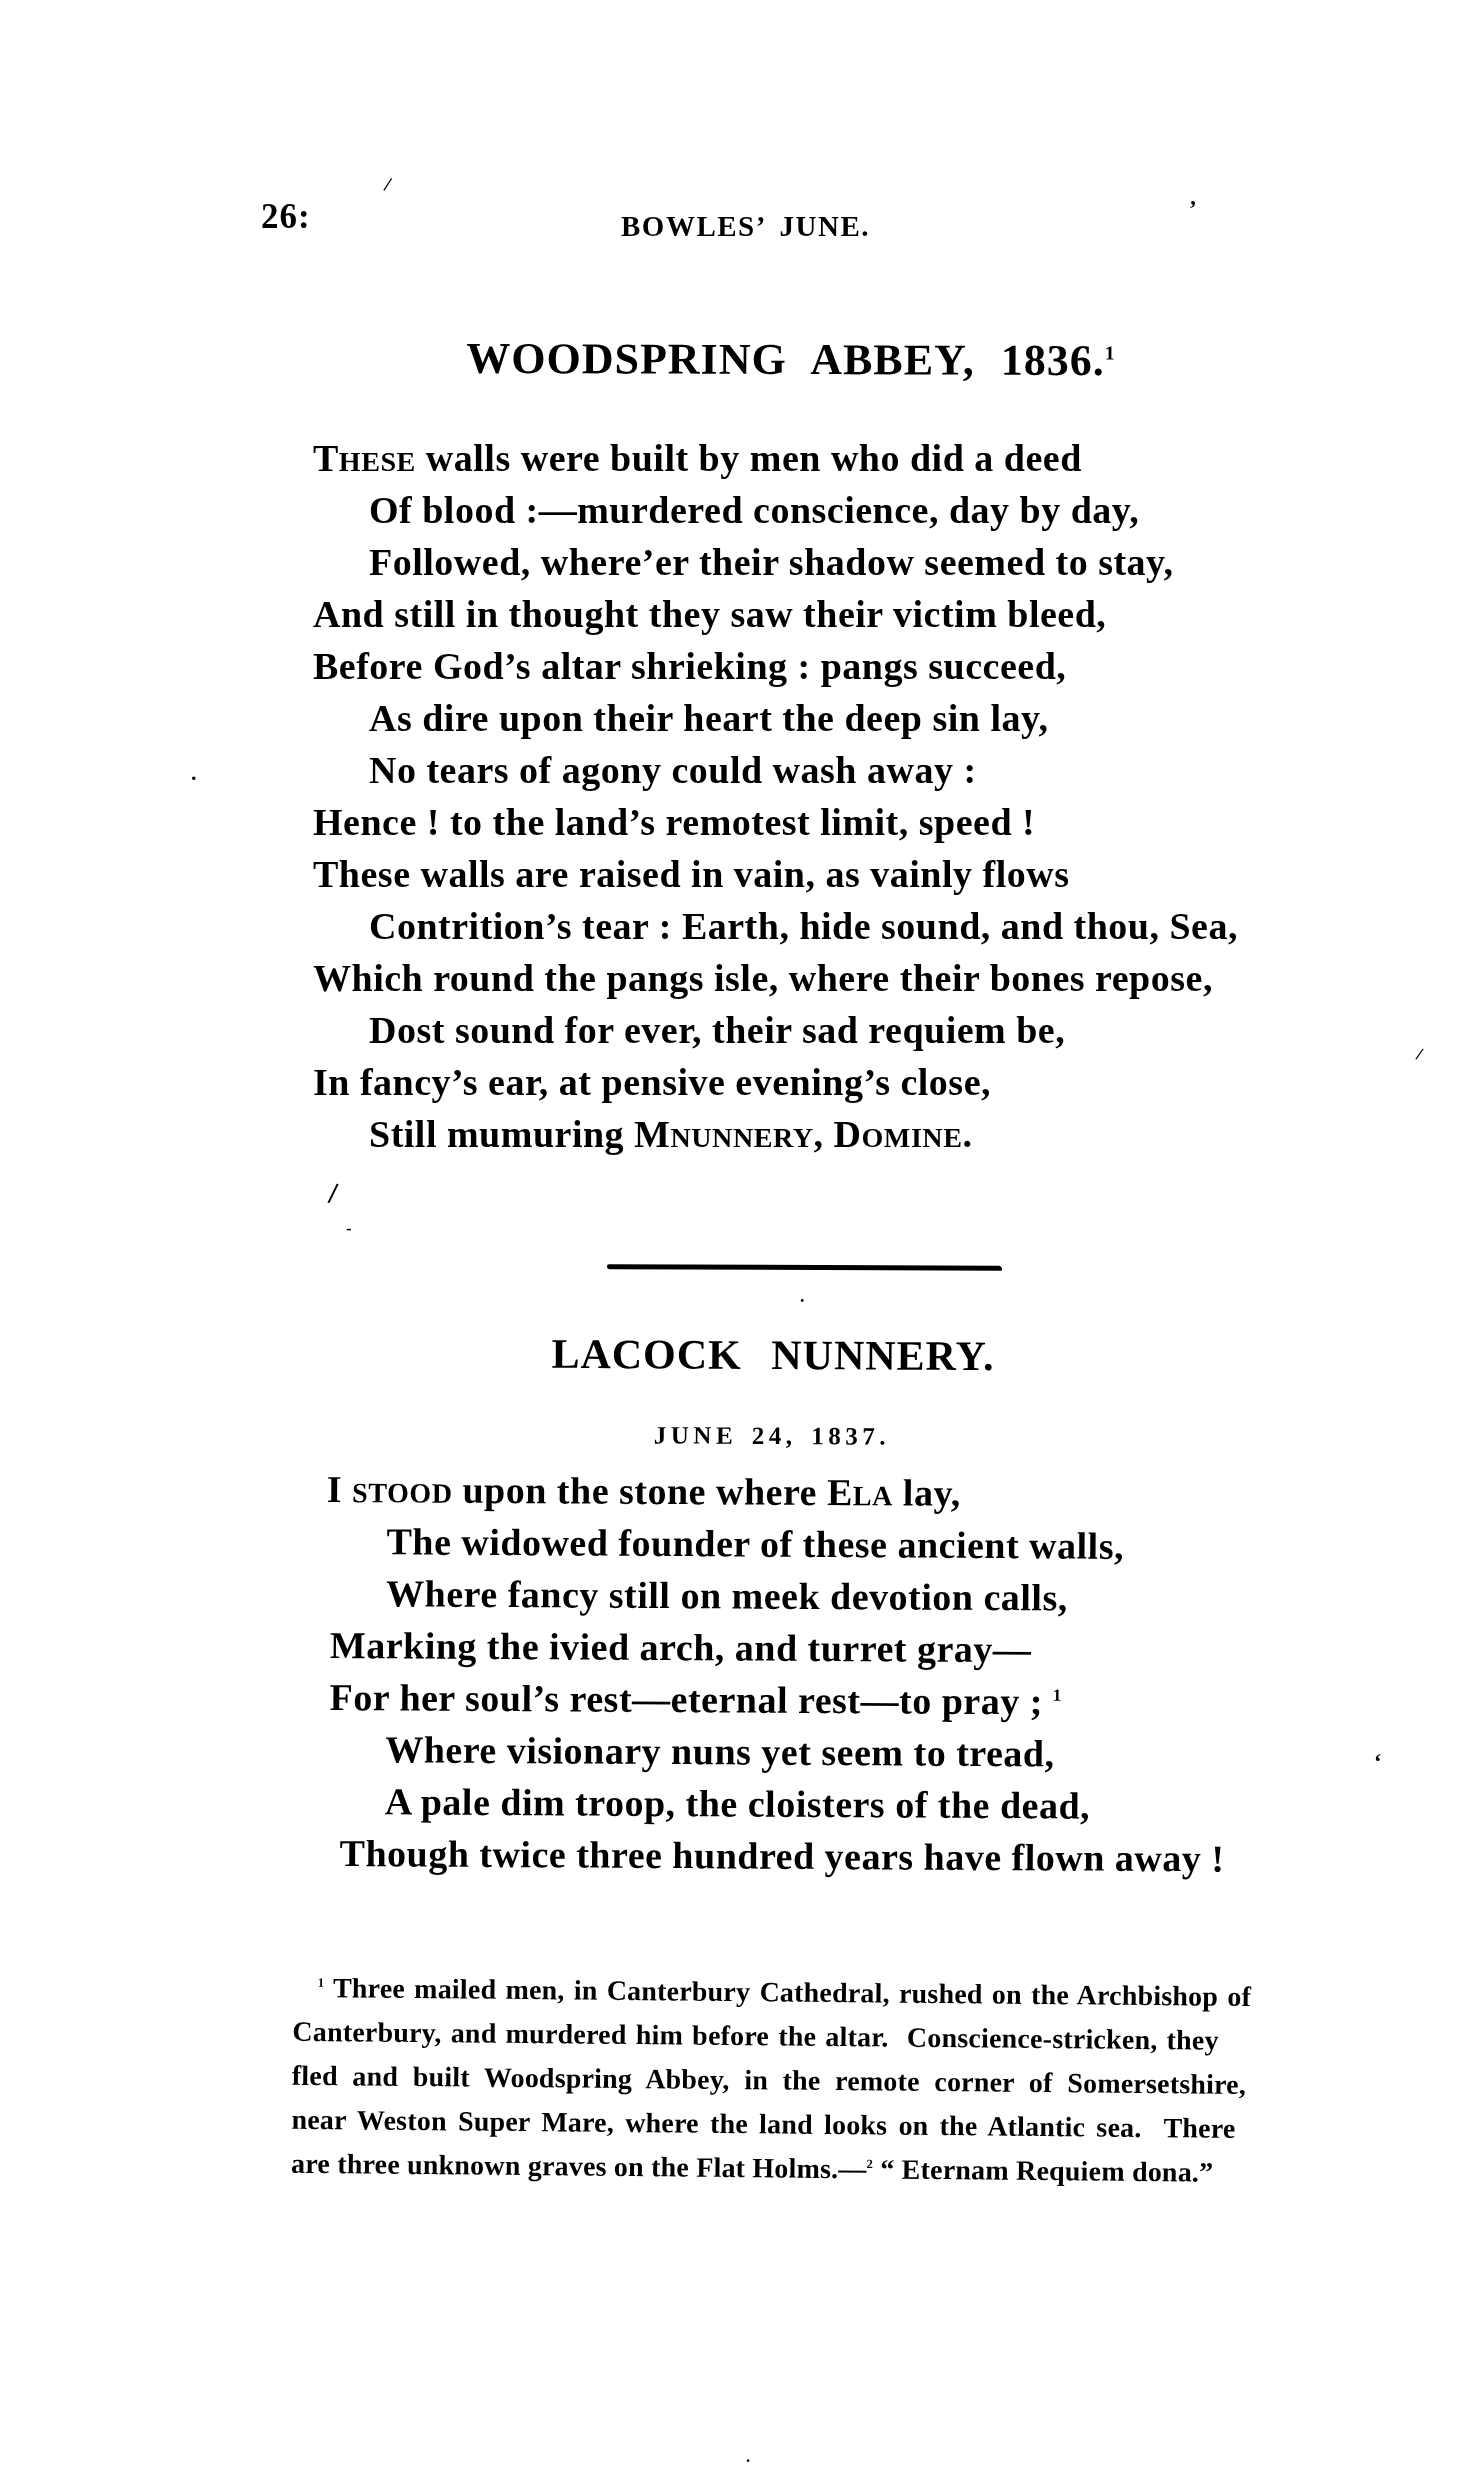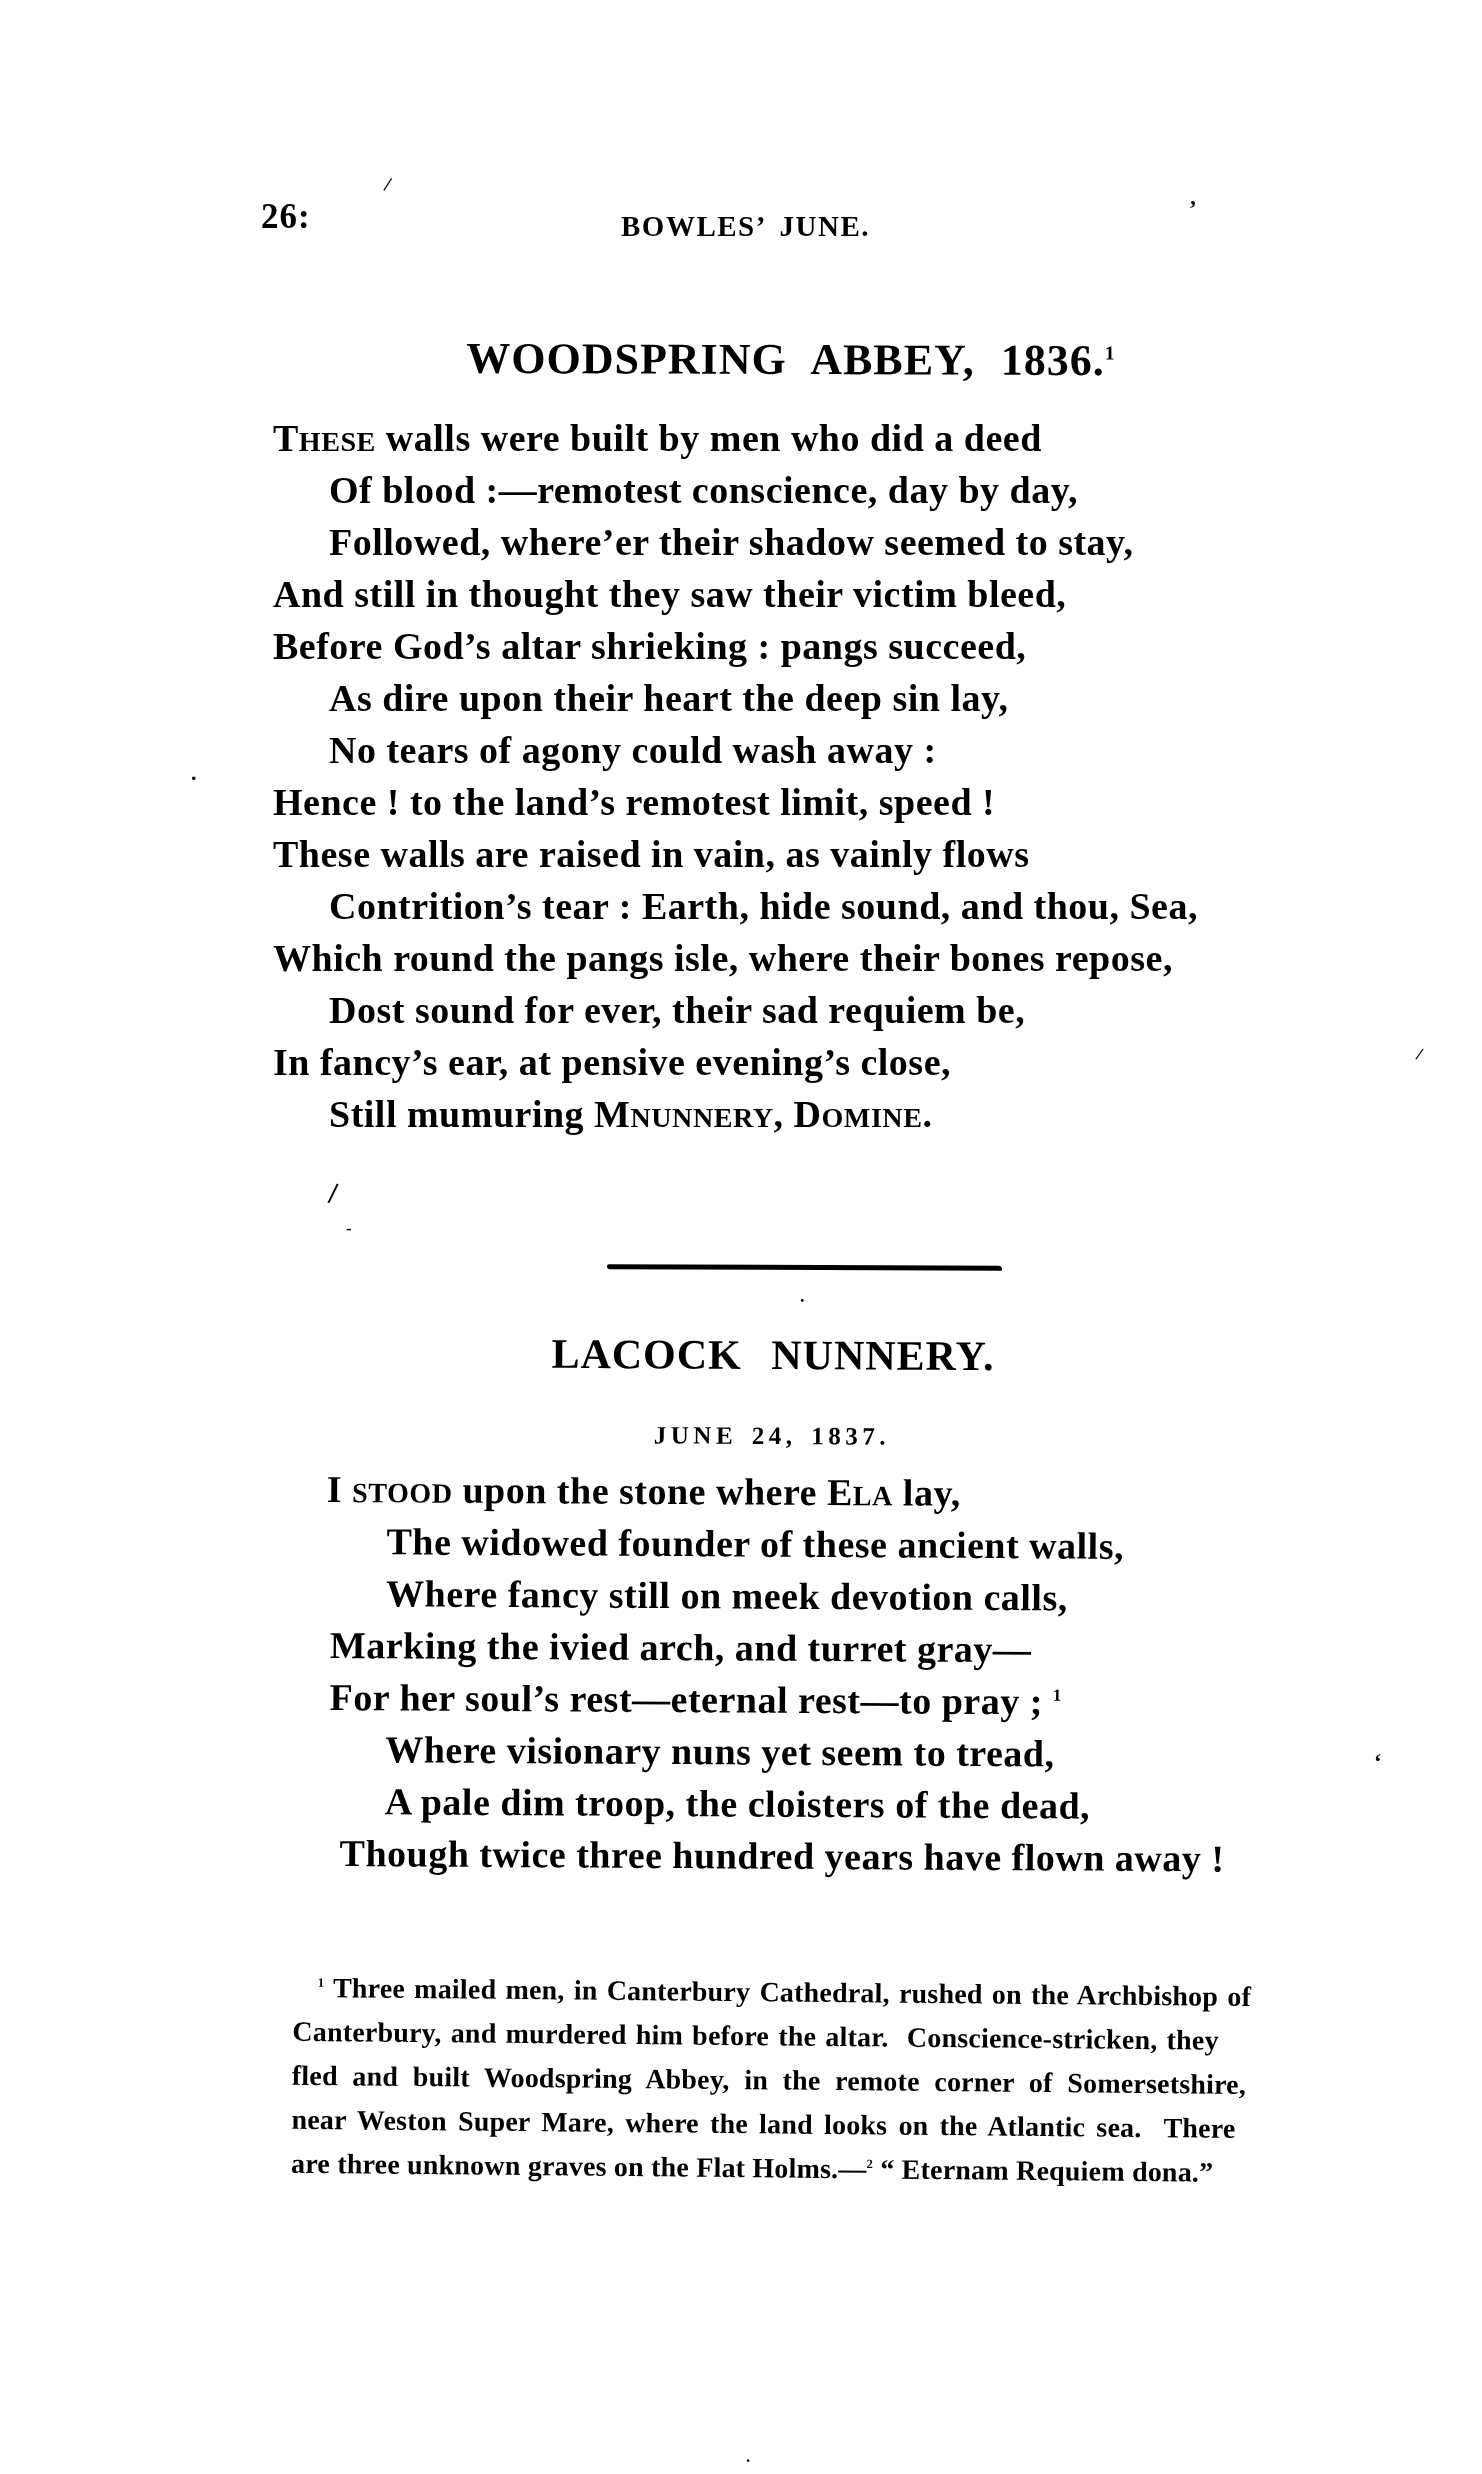--- a/index.html
+++ b/index.html
@@ -12,21 +12,21 @@
   .pagenum{position:absolute;left:261px;top:197px;font-size:35px;letter-spacing:1px;}
   .runhead{position:absolute;left:50%;top:210px;transform:translateX(calc(-50% + 4px));
     font-size:29px;letter-spacing:1.5px;word-spacing:6px;white-space:nowrap;}
   
   .p1title{position:absolute;left:50%;top:334px;transform:translateX(calc(-50% + 49px)) rotate(0.2deg);
     font-size:44px;letter-spacing:1px;word-spacing:14px;white-space:nowrap;}
   sup.sup{font-size:.45em;vertical-align:super;line-height:0;}
   
   .poem{position:absolute;left:0;right:0;white-space:nowrap;font-size:38px;letter-spacing:0.5px;}
   .poem .pline{height:52px;line-height:52px;}
-  .poem1{top:412px;}
+  .poem1{top:432px;padding-left:40px;}
   .p1-flush{margin-left:273px;}
   .p1-ind{margin-left:329px;}
   .poem2{top:1461px;transform:rotate(0.35deg);transform-origin:left top;}
   .p2-first{margin-left:327px;}
   .p2-flush{margin-left:331px;}
   .p2-ind{margin-left:387px;}
   .p2-last{margin-left:342px;}
   .sc{font-size:.74em;}
   
   .divider{position:absolute;left:607px;top:1265px;width:395px;height:5px;background:#000;
@@ -61,21 +61,21 @@
 
 <div class="page">
 
   <div class="pagenum">26:</div>
   <div class="runhead">BOWLES’ JUNE.</div>
 
   <div class="p1title"><span>WOODSPRING ABBEY, 1836.</span><sup class="sup">1</sup></div>
 
   <div class="poem poem1">
     <div class="pline p1-flush"><span>T</span><span class="sc">HESE</span><span> walls were built by men who did a deed</span></div>
-    <div class="pline p1-ind"><span>Of blood :—remotest conscience, day by day,</span></div>
+    <div class="pline p1-ind"><span>Of blood :—murdered conscience, day by day,</span></div>
     <div class="pline p1-ind"><span>Followed, where’er their shadow seemed to stay,</span></div>
     <div class="pline p1-flush"><span>And still in thought they saw their victim bleed,</span></div>
     <div class="pline p1-flush"><span>Before God’s altar shrieking : pangs succeed,</span></div>
     <div class="pline p1-ind"><span>As dire upon their heart the deep sin lay,</span></div>
     <div class="pline p1-ind"><span>No tears of agony could wash away :</span></div>
     <div class="pline p1-flush"><span>Hence ! to the land’s remotest limit, speed !</span></div>
     <div class="pline p1-flush"><span>These walls are raised in vain, as vainly flows</span></div>
     <div class="pline p1-ind"><span>Contrition’s tear : Earth, hide sound, and thou, Sea,</span></div>
     <div class="pline p1-flush"><span>Which round the pangs isle, where their bones repose,</span></div>
     <div class="pline p1-ind"><span>Dost sound for ever, their sad requiem be,</span></div>

